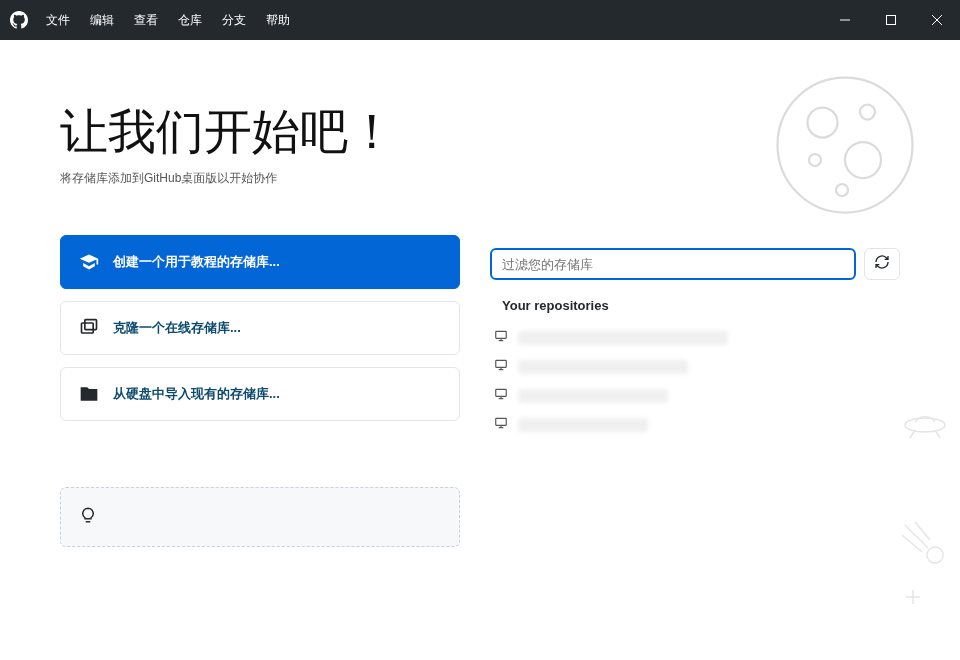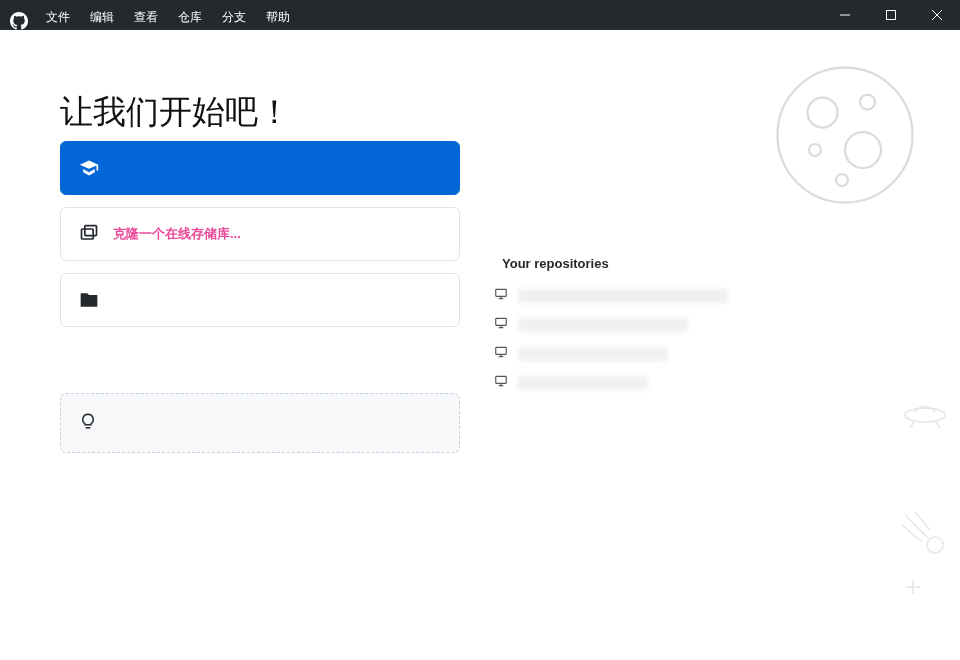--- a/index.html
+++ b/index.html
@@ -1,29 +1,29 @@
 <!DOCTYPE html>
 <html><head>
 <meta charset="utf-8">
 <style>
   * { box-sizing: border-box; margin: 0; padding: 0; }
   html, body { width: 960px; height: 660px; overflow: hidden; font-family: -apple-system, "Segoe UI", "Microsoft YaHei", sans-serif; background: #fff; color: #24292e; }
-  .titlebar { height: 30px; background: #24292e; display: flex; align-items: flex-end; color: #fff; font-size: 12px; }
+  .titlebar { height: 40px; background: #24292e; display: flex; align-items: center; color: #fff; font-size: 12px; }
   .titlebar .logo { width: 18px; height: 18px; margin: 0 10px; }
   .menu { display: flex; gap: 4px; }
   .menu-item { padding: 4px 8px; cursor: default; }
   .wincontrols { margin-left: auto; display: flex; }
   .winbtn { width: 46px; height: 30px; display: flex; align-items: center; justify-content: center; }
   .winbtn svg { width: 10px; height: 10px; }
   .content { position: relative; display: flex; padding: 60px 60px 0 60px; gap: 30px; height: calc(100% - 30px); }
   .left { width: 400px; flex: 0 0 400px; }
   .right { flex: 1; padding-top: 148px; position: relative; }
-  h1 { font-size: 33px; font-weight: 400; color: #111; margin-bottom: 6px; }
+  h1 { font-size: 48px; font-weight: 400; color: #111; margin-bottom: 6px; }
   .subtitle { font-size: 12px; color: #555; margin-bottom: 48px; }
-  .action-card { display: flex; align-items: center; gap: 14px; border: 1px solid #e1e4e8; border-radius: 6px; padding: 16px 18px; margin-bottom: 12px; font-size: 13px; font-weight: 600; color: #ec4899; background: #fff; cursor: pointer; }
+  .action-card { display: flex; align-items: center; gap: 14px; border: 1px solid #e1e4e8; border-radius: 6px; padding: 16px 18px; margin-bottom: 12px; font-size: 13px; font-weight: 600; color: #0c4a6e; background: #fff; cursor: pointer; }
   .action-card.primary { background: #0366d6; border-color: #0366d6; color: #fff; }
   .action-card .icon { width: 20px; height: 20px; flex: 0 0 20px; display: flex; align-items: center; justify-content: center; }
   .tip { margin-top: 66px; border: 1px dashed #c8d1e0; border-radius: 6px; background: #f6f8fa; padding: 16px 18px; display: flex; gap: 14px; font-size: 12px; color: #24292e; line-height: 1.6; }
   .tip .icon { flex: 0 0 18px; margin-top: 2px; }
   .filter-row { display: flex; gap: 8px; }
   .filter-input { flex: 1; height: 32px; border: 2px solid #0366d6; border-radius: 6px; padding: 0 10px; font-size: 13px; outline: none; }
   .refresh-btn { width: 36px; height: 32px; border: 1px solid #e1e4e8; border-radius: 6px; background: #fff; display: flex; align-items: center; justify-content: center; cursor: pointer; }
   .repos-header { font-size: 13px; font-weight: 700; margin: 18px 0 10px 12px; }
   .repo-item { display: flex; align-items: center; gap: 10px; padding: 6px 4px; font-size: 13px; }
   .repo-item .blur { background: #f0f0f0; height: 14px; border-radius: 3px; filter: blur(2px); }
@@ -88,58 +88,71 @@
       <line x1="15" y1="2" x2="30" y2="20"></line>
       <line x1="2" y1="15" x2="22" y2="32"></line>
     </svg>
   <svg class="deco" style="top:550px;right:40px" width="14" height="14" viewBox="0 0 14 14" stroke="#6a737d" stroke-width="1.5">
       <line x1="7" y1="0" x2="7" y2="14"></line>
       <line x1="0" y1="7" x2="14" y2="7"></line>
     </svg>
 
   <div class="left">
     <h1>让我们开始吧！</h1>
+    <div class="subtitle">将存储库添加到GitHub桌面版以开始协作</div>
 
     <div class="action-card primary">
       <span class="icon">
         <svg viewBox="0 0 24 24" fill="#fff">
             <path d="M12 3 1 8l11 5 9-4.09V15h2V8L12 3zM5 13.18v4L12 21l7-3.82v-4L12 17 5 13.18z"></path>
           </svg>
       </span>
+      <span>创建一个用于教程的存储库...</span>
     </div>
 
     <div class="action-card">
       <span class="icon">
         <svg viewBox="0 0 24 24" fill="none" stroke="#24292e" stroke-width="2">
             <rect x="3" y="6" width="14" height="12" rx="1"></rect>
             <rect x="7" y="2" width="14" height="12" rx="1"></rect>
           </svg>
       </span>
       <span>克隆一个在线存储库...</span>
     </div>
 
 
     <div class="action-card">
       <span class="icon">
         <svg viewBox="0 0 24 24" fill="#24292e">
             <path d="M10 4H2v16h20V6H12l-2-2z"></path>
           </svg>
       </span>
+      <span>从硬盘中导入现有的存储库...</span>
     </div>
 
     <div class="tip">
       <span class="icon">
         <svg width="18" height="18" viewBox="0 0 24 24" fill="none" stroke="#24292e" stroke-width="2">
             <path d="M9 21h6M10 17h4M12 3a7 7 0 00-4 12.7V17h8v-1.3A7 7 0 0012 3z"></path>
           </svg>
       </span>
     </div>
   </div>
 
   <div class="right">
+    <div class="filter-row">
+      <input class="filter-input" placeholder="过滤您的存储库" style="">
+      <div class="refresh-btn">
+        <span>
+          <svg width="16" height="16" viewBox="0 0 24 24" fill="none" stroke="#24292e" stroke-width="2">
+              <path d="M3 12a9 9 0 0115-6.7L21 8M21 3v5h-5M21 12a9 9 0 01-15 6.7L3 16M3 21v-5h5"></path>
+            </svg>
+        </span>
+      </div>
+    </div>
     <div class="repos-header">Your repositories</div>
     <div>
       <div class="repo-item">
         <span><svg width="14" height="14" viewBox="0 0 24 24" fill="none" stroke="#555" stroke-width="2">
               <rect x="3" y="4" width="18" height="12" rx="1"></rect>
               <line x1="8" y1="20" x2="16" y2="20"></line>
               <line x1="12" y1="16" x2="12" y2="20"></line>
             </svg></span>
         <span class="blur" style="width:210px"></span>
       </div>

